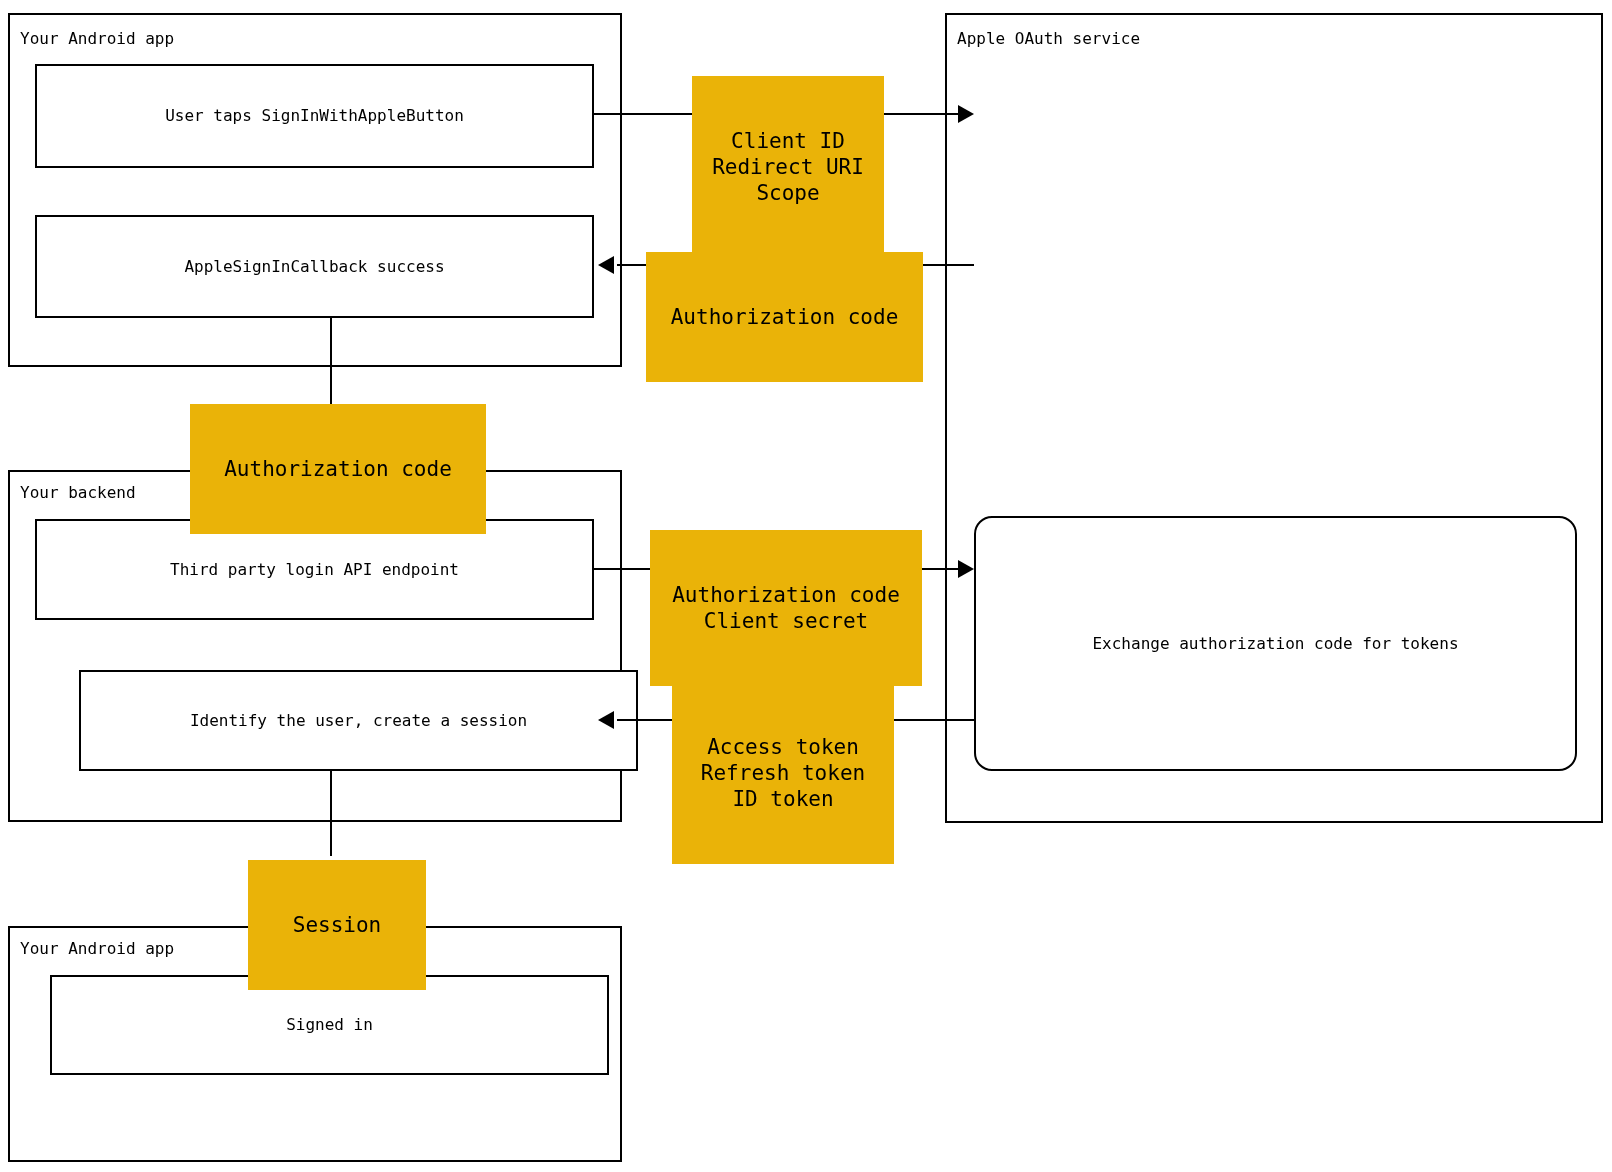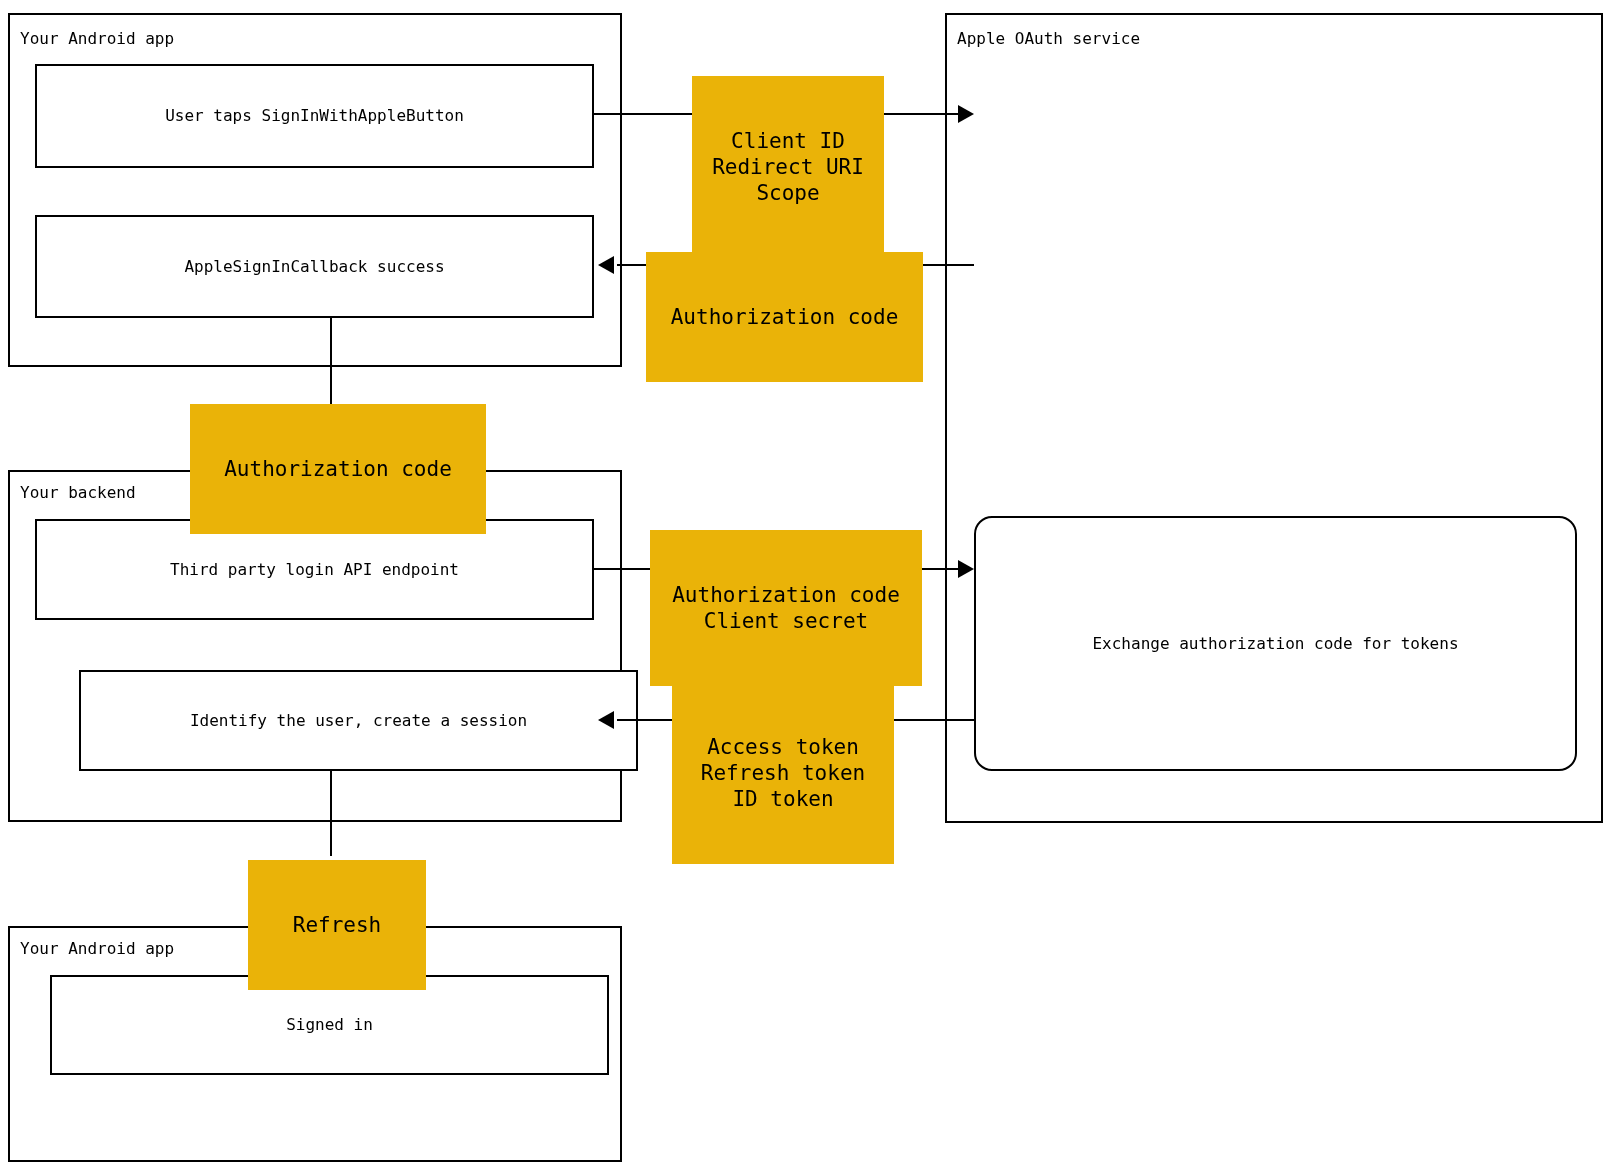--- a/index.html
+++ b/index.html
@@ -169,16 +169,16 @@
   <div class="edge-label" style="left:672px; top:682px; width:210px;">
     <span style="white-space:pre-line; display:block;">Access token
 Refresh token
 ID token</span>
   </div>
 
   <div class="edge-line vline" style="left:330px; top:771px; width:2px; height:85px;"></div>
   <div class="edge-line vline" style="left:330px; top:884px; width:2px; height:64px;"></div>
   <div class="arrow arrow-down" style="left:322px; top:946px;"></div>
   <div class="edge-label" style="left:248px; top:860px; width:166px; text-align:center;">
-    <span style="white-space:pre-line; display:block;">Refresh</span>
+    <span style="white-space:pre-line; display:block;">Session</span>
   </div>
 
 </div>
 
 </body></html>

